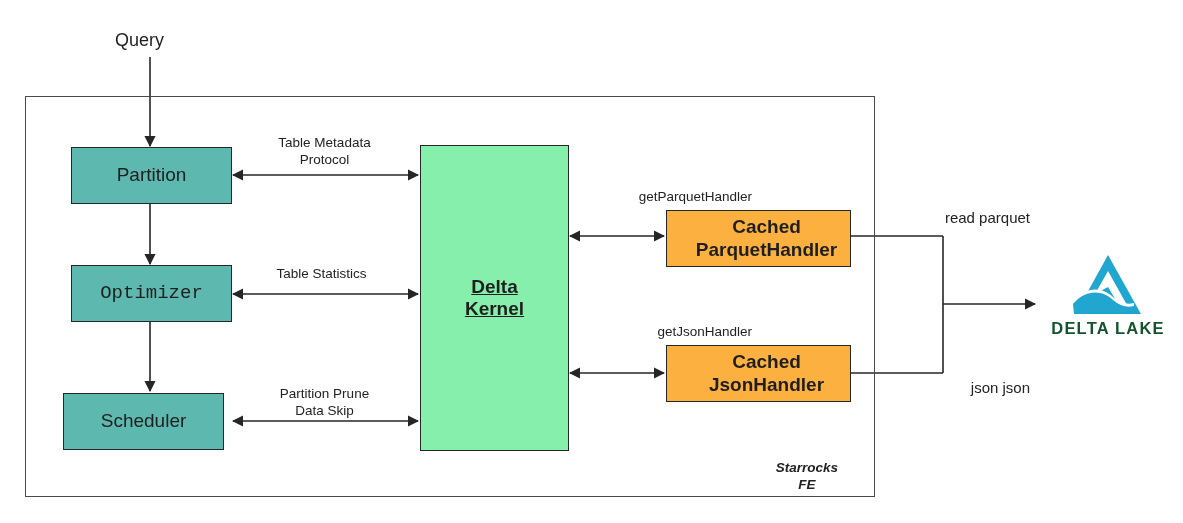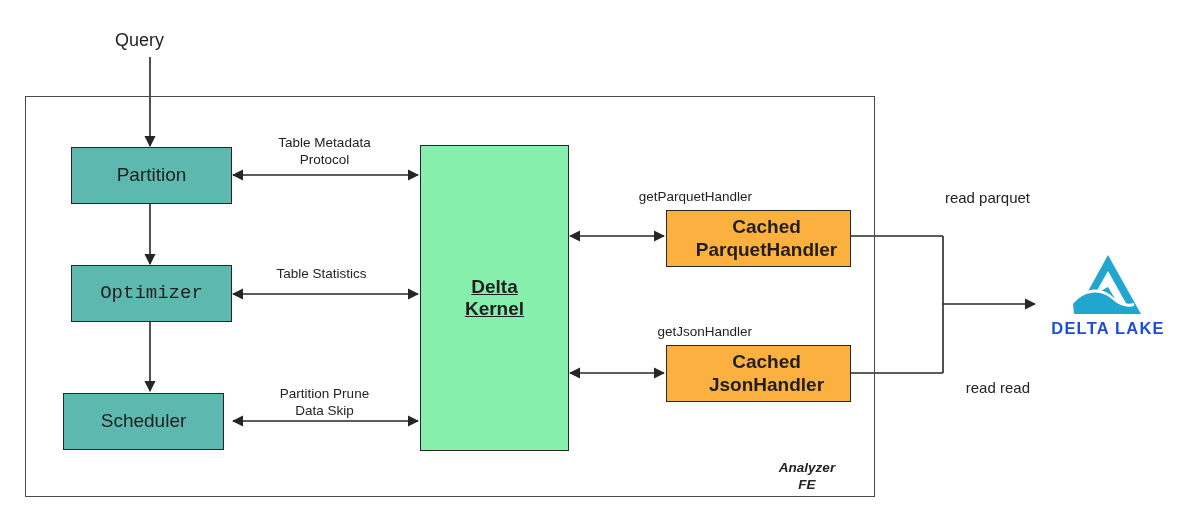--- a/index.html
+++ b/index.html
@@ -91,21 +91,21 @@
   .logo-wrap {
     position: absolute;
     display: flex;
     flex-direction: column;
     align-items: center;
   }
   .logo-text {
     font-size: 16.5px;
     font-weight: bold;
     letter-spacing: 1.2px;
-    color: #1d4ed8;
+    color: #14532d;
     margin-top: 1px;
   }
 </style>
 </head>
 <body>
 
 <div id="diagram">
 
   <svg class="svg-layer" viewBox="0 0 1183 523" width="1183" height="523">
     <defs>
@@ -137,21 +137,21 @@
 
       <path d="M 851 236 L 943 236"></path>
       <path d="M 851 373 L 943 373"></path>
       <path d="M 943 236 L 943 373"></path>
       <line x1="943" y1="304" x2="1035" y2="304" marker-end="url(#arrow-end)"></line>
     </g>
   </svg>
 
   <div class="container-box" style="left:25px; top:96px; width:850px; height:401px;"></div>
 
-  <div class="caption-italic" style="left:752px; top:460px; width:110px;">Analyzer
+  <div class="caption-italic" style="left:752px; top:460px; width:110px;">Starrocks
 FE</div>
 
   <div class="query-label" style="left:115px; top:30px;">Query</div>
 
   <div class="node node-teal" style="left:71px; top:147px; width:161px; height:57px;">Partition</div>
 
   <div class="node node-teal" style="left:71px; top:265px; width:161px; height:57px;font-family:Liberation Mono, monospace;">Optimizer</div>
 
   <div class="node node-teal" style="left:63px; top:393px; width:161px; height:57px;">Scheduler</div>
 
@@ -169,23 +169,23 @@
 
   <div class="edge-label" style="left:244px; top:266px; width:155px;">Table Statistics</div>
 
   <div class="edge-label" style="left:252px; top:386px; width:145px;">Partition Prune
 Data Skip</div>
 
   <div class="edge-label left" style="left:572px; top:189px; width:180px;">getParquetHandler</div>
 
   <div class="edge-label left" style="left:572px; top:324px; width:180px;">getJsonHandler</div>
 
-  <div class="edge-label left" style="left:890px; top:189px; width:140px; font-size:15px;">read parquet</div>
+  <div class="edge-label left" style="left:890px; top:209px; width:140px; font-size:15px;">read parquet</div>
 
-  <div class="edge-label left" style="left:890px; top:379px; width:140px; font-size:15px;">read read</div>
+  <div class="edge-label left" style="left:890px; top:379px; width:140px; font-size:15px;">json json</div>
 
   <div class="logo-wrap" style="left:1048px; top:252px; width:120px;">
     <svg width="74" height="66" viewBox="0 0 74 66" aria-hidden="true">
 
       <path d="M37 3 L70 62 L61 62 L37 19 L24 42 L37 35 L46 50 L20 50 L4 62 L10 52 Z" fill="#21A6D0"></path>
 
       <path d="M3 56 C 16 40, 30 40, 41 49 C 48 54, 55 56, 62 54 L 63 62 L 6 62 Z" fill="#21A6D0"></path>
       <path d="M2 49 C 15 34, 31 35, 42 45 C 49 51, 56 53, 63 51 L 63 58 C 54 61, 46 58, 39 53 C 29 45, 16 45, 5 57 Z" fill="#ffffff"></path>
       <path d="M2 52 C 15 37, 31 38, 42 48 C 49 54, 56 56, 63 54 L 64 62 L 3 62 Z" fill="#21A6D0"></path>
     </svg>

